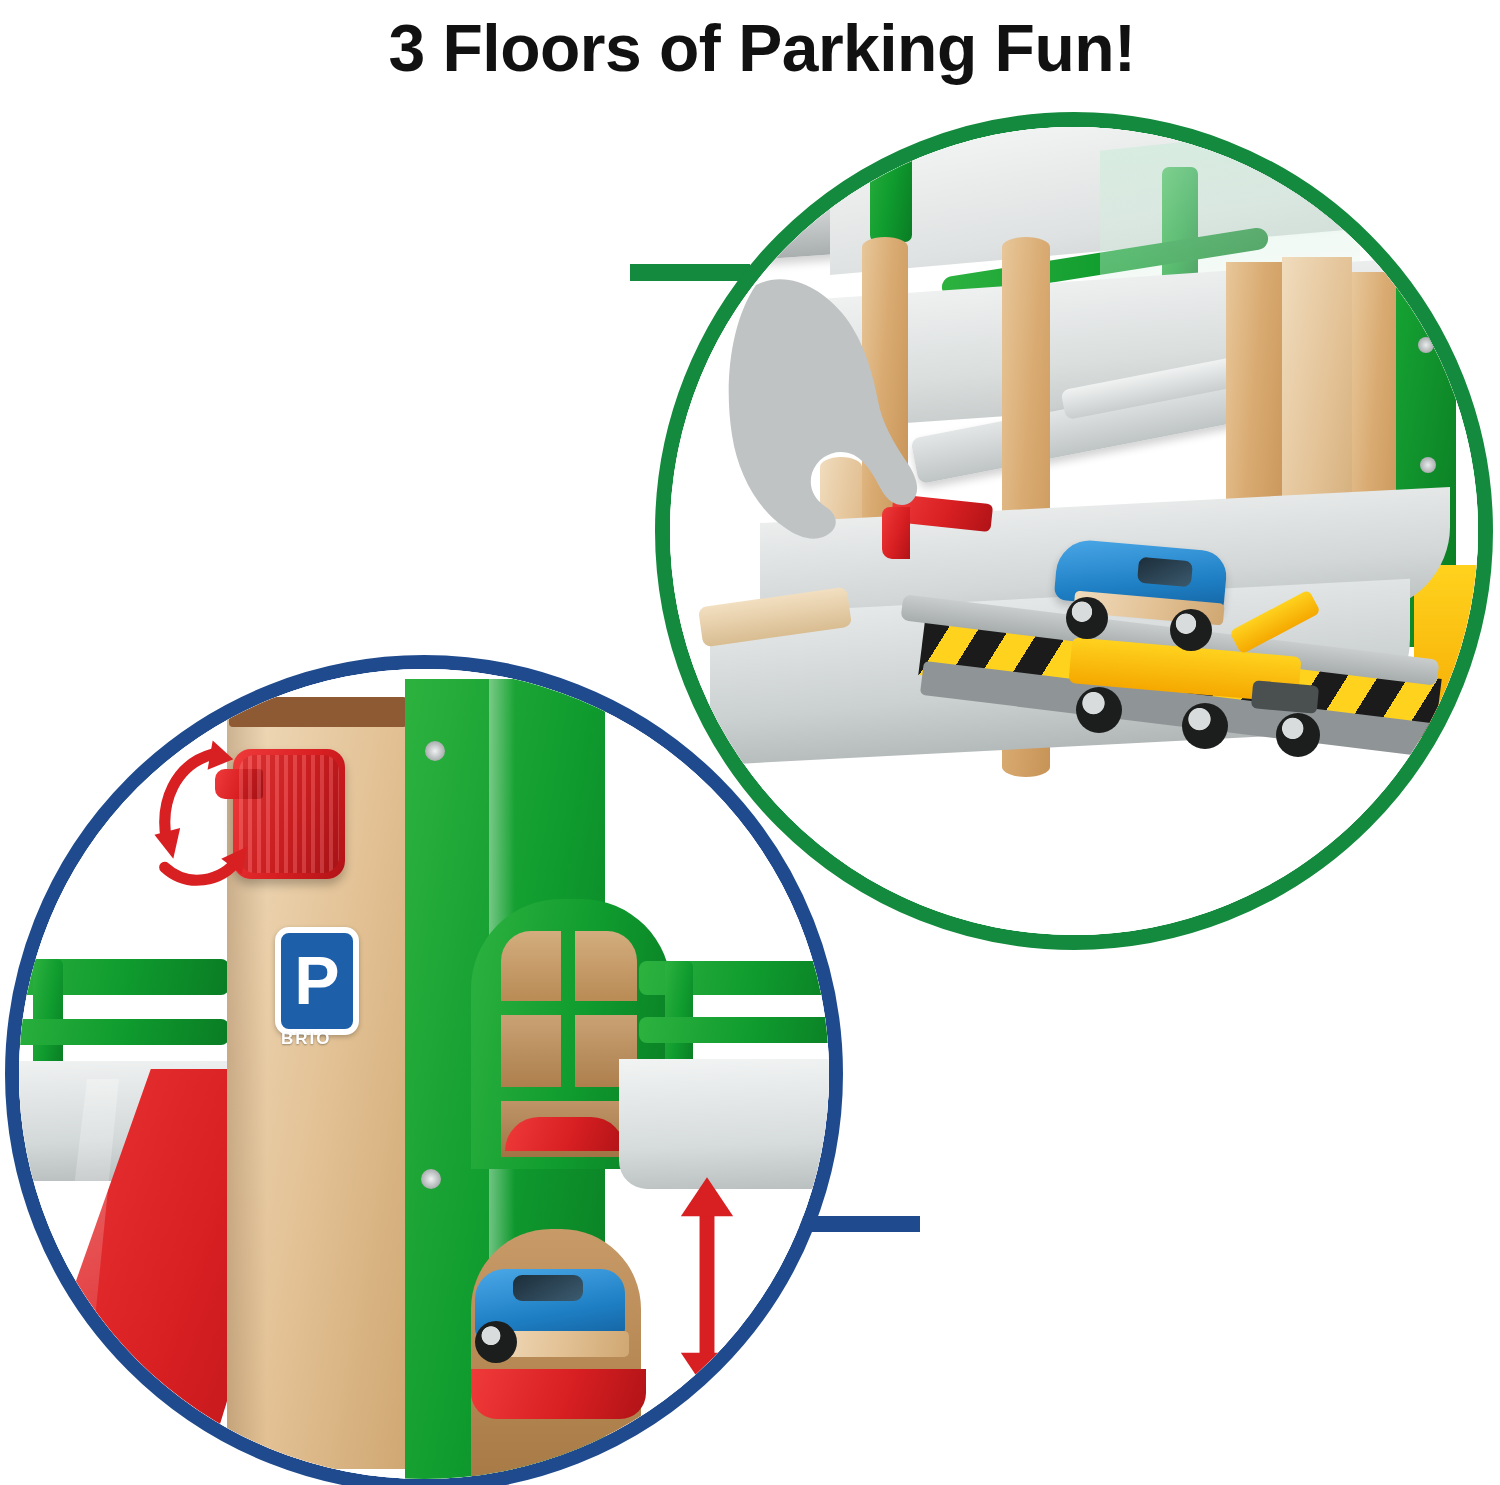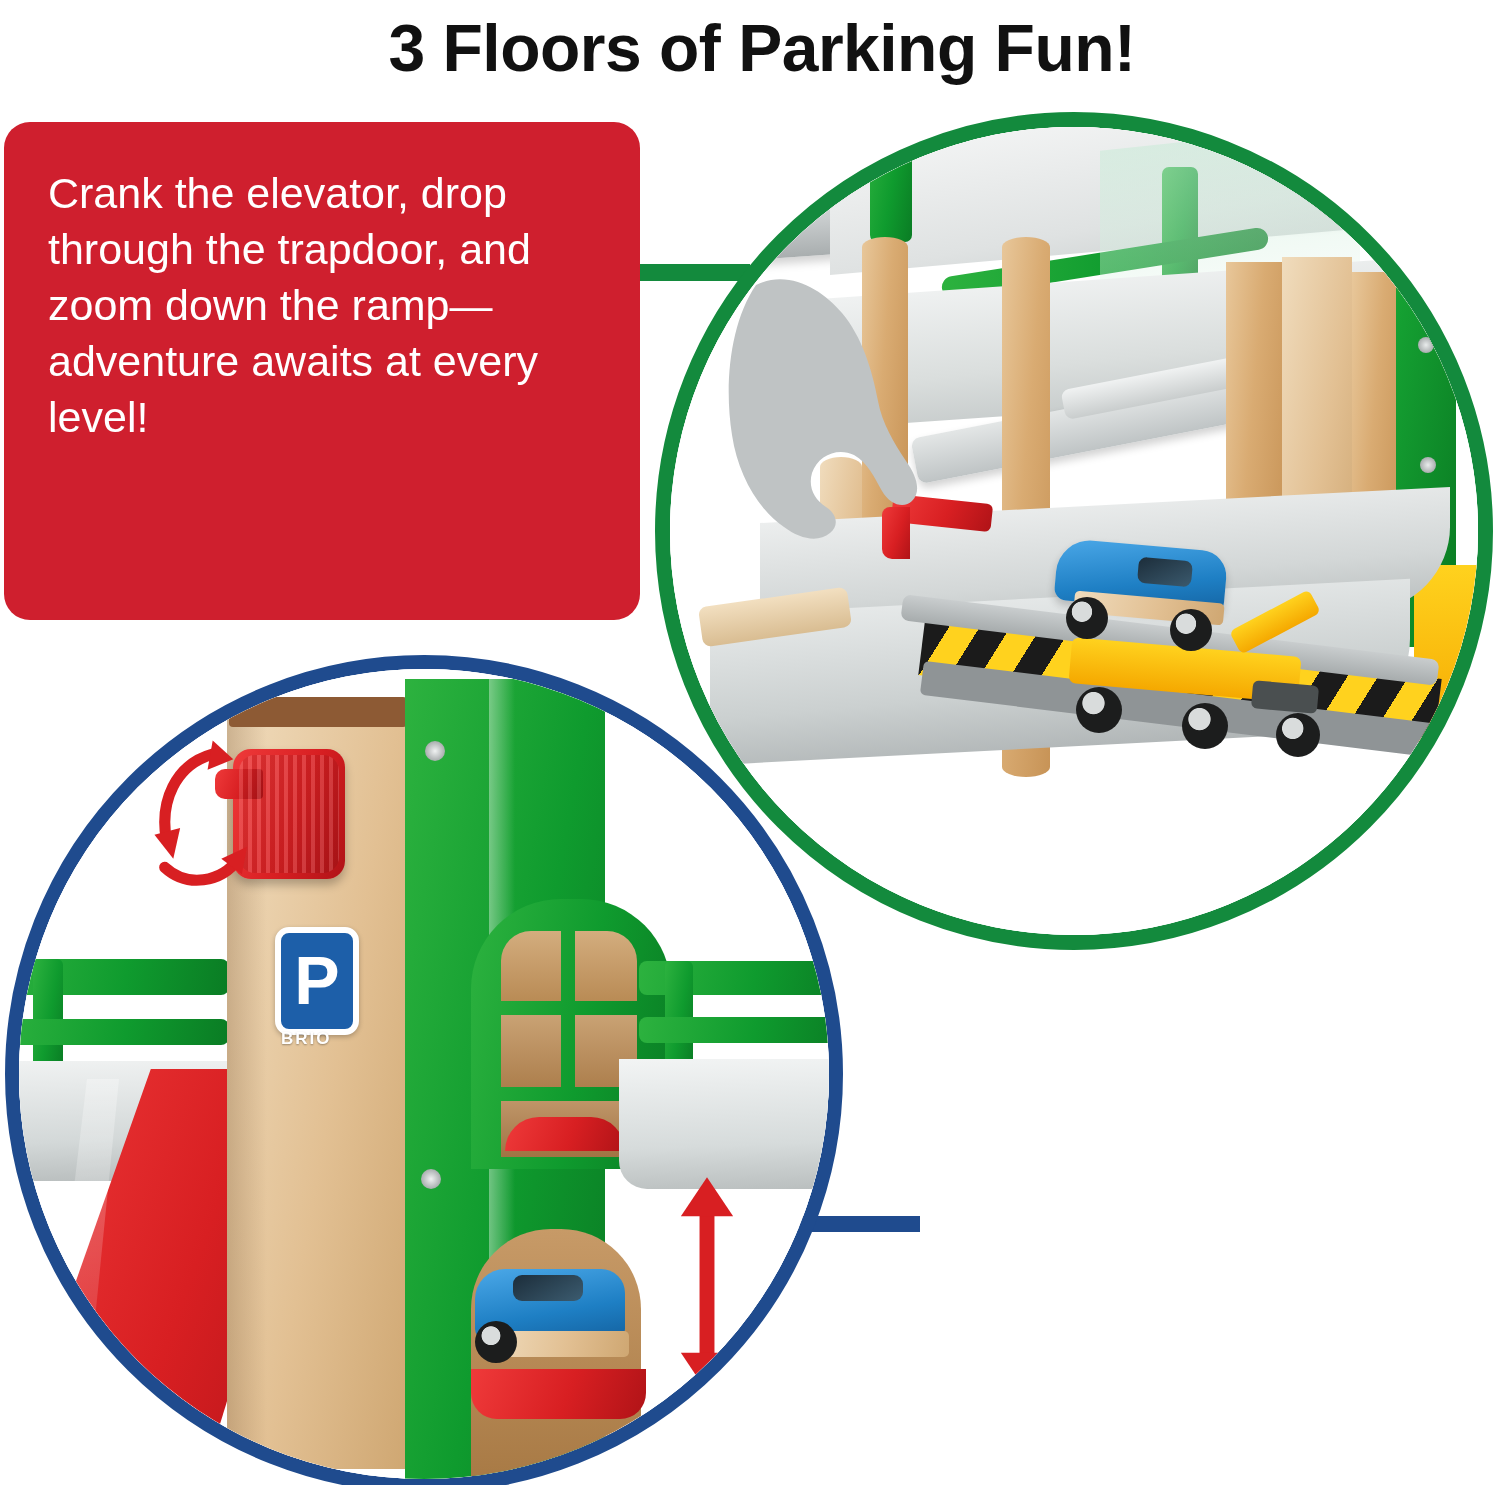--- a/index.html
+++ b/index.html
@@ -258,18 +258,15 @@
       <div class="brio-mark" style="left:262px;top:360px;font-size:17px;">BRIO</div>
 
       <svg class="arrow-updown" viewBox="0 0 60 230" style="left:660px;top:508px;width:56px;height:215px;">
         <rect x="22" y="34" width="16" height="160" fill="#d81f22"></rect>
         <polygon points="30,0 58,42 2,42" fill="#d81f22"></polygon>
         <polygon points="30,230 58,188 2,188" fill="#d81f22"></polygon>
       </svg>
     </div>
   </div>
 
-  <div class="callout" id="callout-top">
-    <span class="txt">Crank the elevator, drop through the trapdoor, and zoom down the ramp—adventure awaits at every level!</span>
-  </div>
 
 
 </div>
 
 </body></html>

